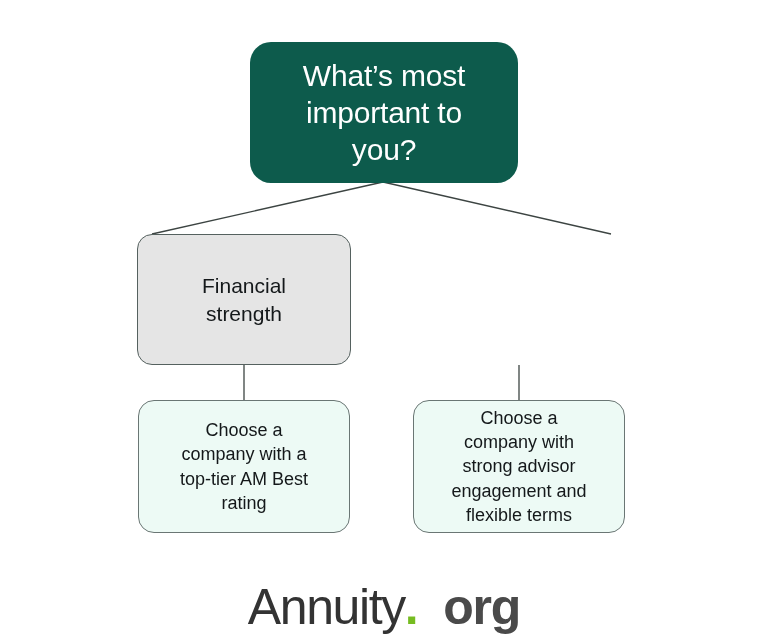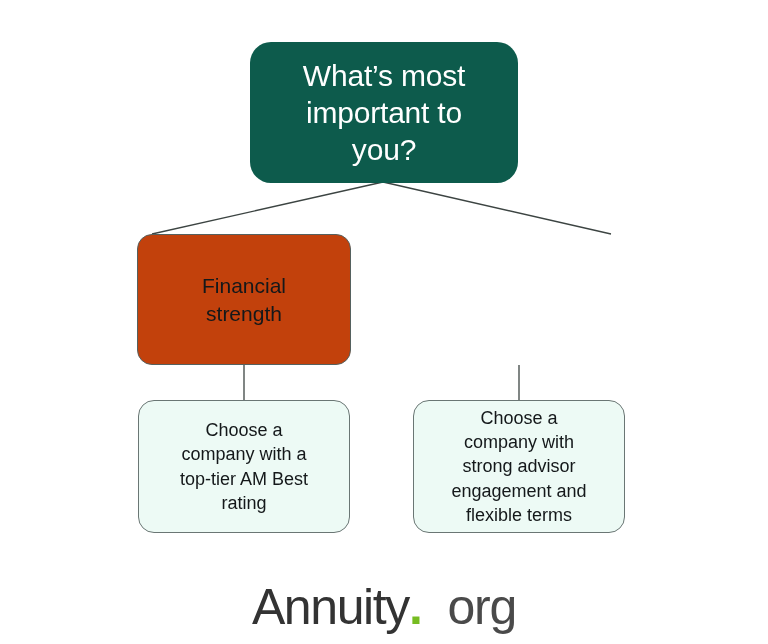--- a/index.html
+++ b/index.html
@@ -56,21 +56,21 @@
     letter-spacing: -0.2px;
     line-height: 1.24;
     padding: 0 18px;
   }
 
   
   .node-criterion {
     top: 234px;
     width: 214px;
     height: 131px;
-    background: #c2410c;
+    background: #e5e5e5;
     border: 1.3px solid #55615f;
     border-radius: 15px;
     color: #14181a;
   }
   .node-criterion .node-text {
     font-size: 21px;
     line-height: 1.32;
     padding: 0 10px;
   }
   #node-criterion-left  { left: 137px; }
@@ -110,21 +110,21 @@
     letter-spacing: -1.4px;
   }
   #brand-logo .brand-dot {
     font-size: 50px;
     font-weight: 700;
     color: #76bc21;
     letter-spacing: -1.4px;
   }
   #brand-logo .brand-tld {
     font-size: 50px;
-    font-weight: 400;
+    font-weight: 700;
     color: #4a4a4a;
     letter-spacing: -1.2px;
     margin-left: 26px;
   }
 </style>
 </head>
 <body>
 
 <div id="canvas">
 

